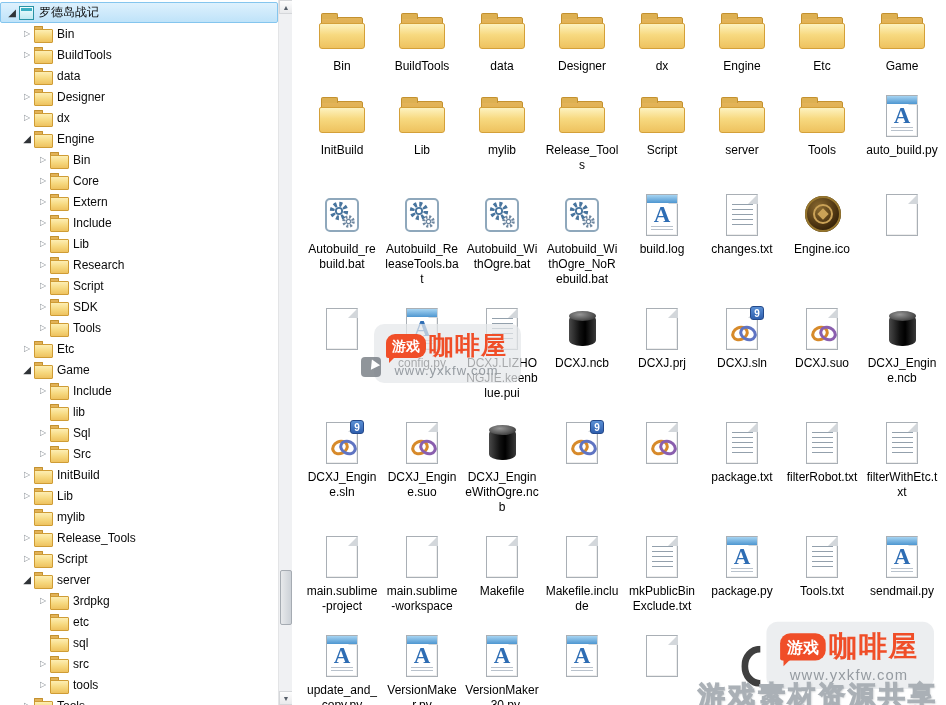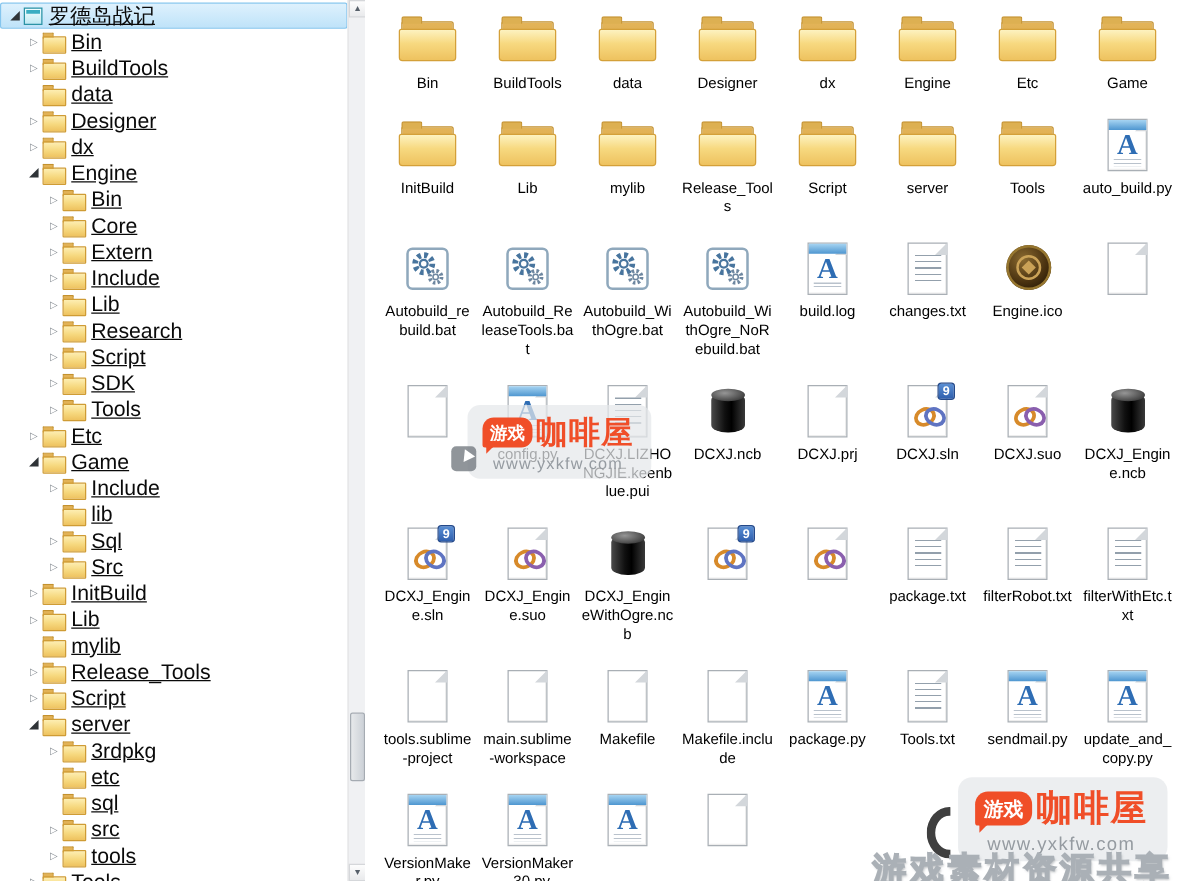--- a/index.html
+++ b/index.html
@@ -7,21 +7,21 @@
     font-family:"Liberation Sans",sans-serif;}
   #app{position:relative;width:946px;height:705px;display:flex;background:#fff;}
 
   
   #sidebar{position:relative;width:292px;height:705px;flex:none;background:#fff;}
   #tree{position:absolute;left:0;top:0;right:14px;bottom:0;overflow:hidden;padding-top:2px;}
   .tree-item{display:flex;align-items:center;height:21px;white-space:nowrap;}
   .tree-item.selected{background:linear-gradient(#def1fd,#bfe3f9);border:1px solid #84c5ee;border-radius:2px;}
   .twisty{width:14px;flex:none;font-size:8px;color:#8a9096;text-align:center;line-height:21px;}
   .twisty.exp{color:#2f3337;font-size:10px;}
-  .tree-label{font-size:17px;color:#0a0a0a;padding-left:5px;text-decoration:underline;}
+  .tree-label{font-size:12px;color:#0a0a0a;padding-left:5px;}
   .t-folder{width:18px;height:15px;flex:none;position:relative;}
   .t-folder::before{content:"";position:absolute;left:0;top:0;width:7px;height:4px;background:#e2b257;border:1px solid #c3912f;border-bottom:none;border-radius:1px 1px 0 0;}
   .t-folder::after{content:"";position:absolute;left:0;top:3px;width:17px;height:12px;background:linear-gradient(#fdeeb2,#f6d87e 55%,#eec25f);border:1px solid #cf9c35;border-radius:1px;}
   .app-ic{width:15px;height:14px;flex:none;position:relative;border:1px solid #2a93a5;background:linear-gradient(#f2feff,#bfe9f2);}
   .app-ic::before{content:"";position:absolute;left:1px;top:1px;right:1px;height:3px;background:#39aec2;}
 
   
   #sbar{position:absolute;right:0;top:0;width:14px;height:705px;background:#f0f1f3;border-left:1px solid #e3e4e6;}
   .sb-arrow{position:absolute;left:0;width:14px;height:14px;font-size:7px;line-height:14px;text-align:center;color:#57606a;background:linear-gradient(#fdfdfd,#e9eaec);border:1px solid #d5d7da;}
   .sb-arrow.up{top:0;}
@@ -580,39 +580,46 @@
     <div class="gi-icon ic-text-page">
             <span class="pg"></span>
             <span class="pg-lines"></span>
           </div>
     <div class="gi-label">filterWithEtc.txt</div>
   </div>
         <div class="grid-item">
     <div class="gi-icon ic-blank-page">
             <span class="pg"></span>
           </div>
-    <div class="gi-label">tools.sublime-project</div>
+    <div class="gi-label">main.sublime-project</div>
   </div>
         <div class="grid-item">
     <div class="gi-icon ic-blank-page">
             <span class="pg"></span>
           </div>
     <div class="gi-label">main.sublime-workspace</div>
   </div>
         <div class="grid-item">
     <div class="gi-icon ic-blank-page">
             <span class="pg"></span>
           </div>
     <div class="gi-label">Makefile</div>
   </div>
         <div class="grid-item">
     <div class="gi-icon ic-blank-page">
             <span class="pg"></span>
           </div>
     <div class="gi-label">Makefile.include</div>
+  </div>
+        <div class="grid-item">
+    <div class="gi-icon ic-text-page">
+            <span class="pg"></span>
+            <span class="pg-lines"></span>
+          </div>
+    <div class="gi-label">mkPublicBinExclude.txt</div>
   </div>
         <div class="grid-item">
     <div class="gi-icon ic-a-doc">
             <span class="pg"></span>
             <span class="adoc-band"></span>
             <span class="adoc-a">A</span>
             <span class="adoc-foot"></span>
           </div>
     <div class="gi-label">package.py</div>
   </div>

